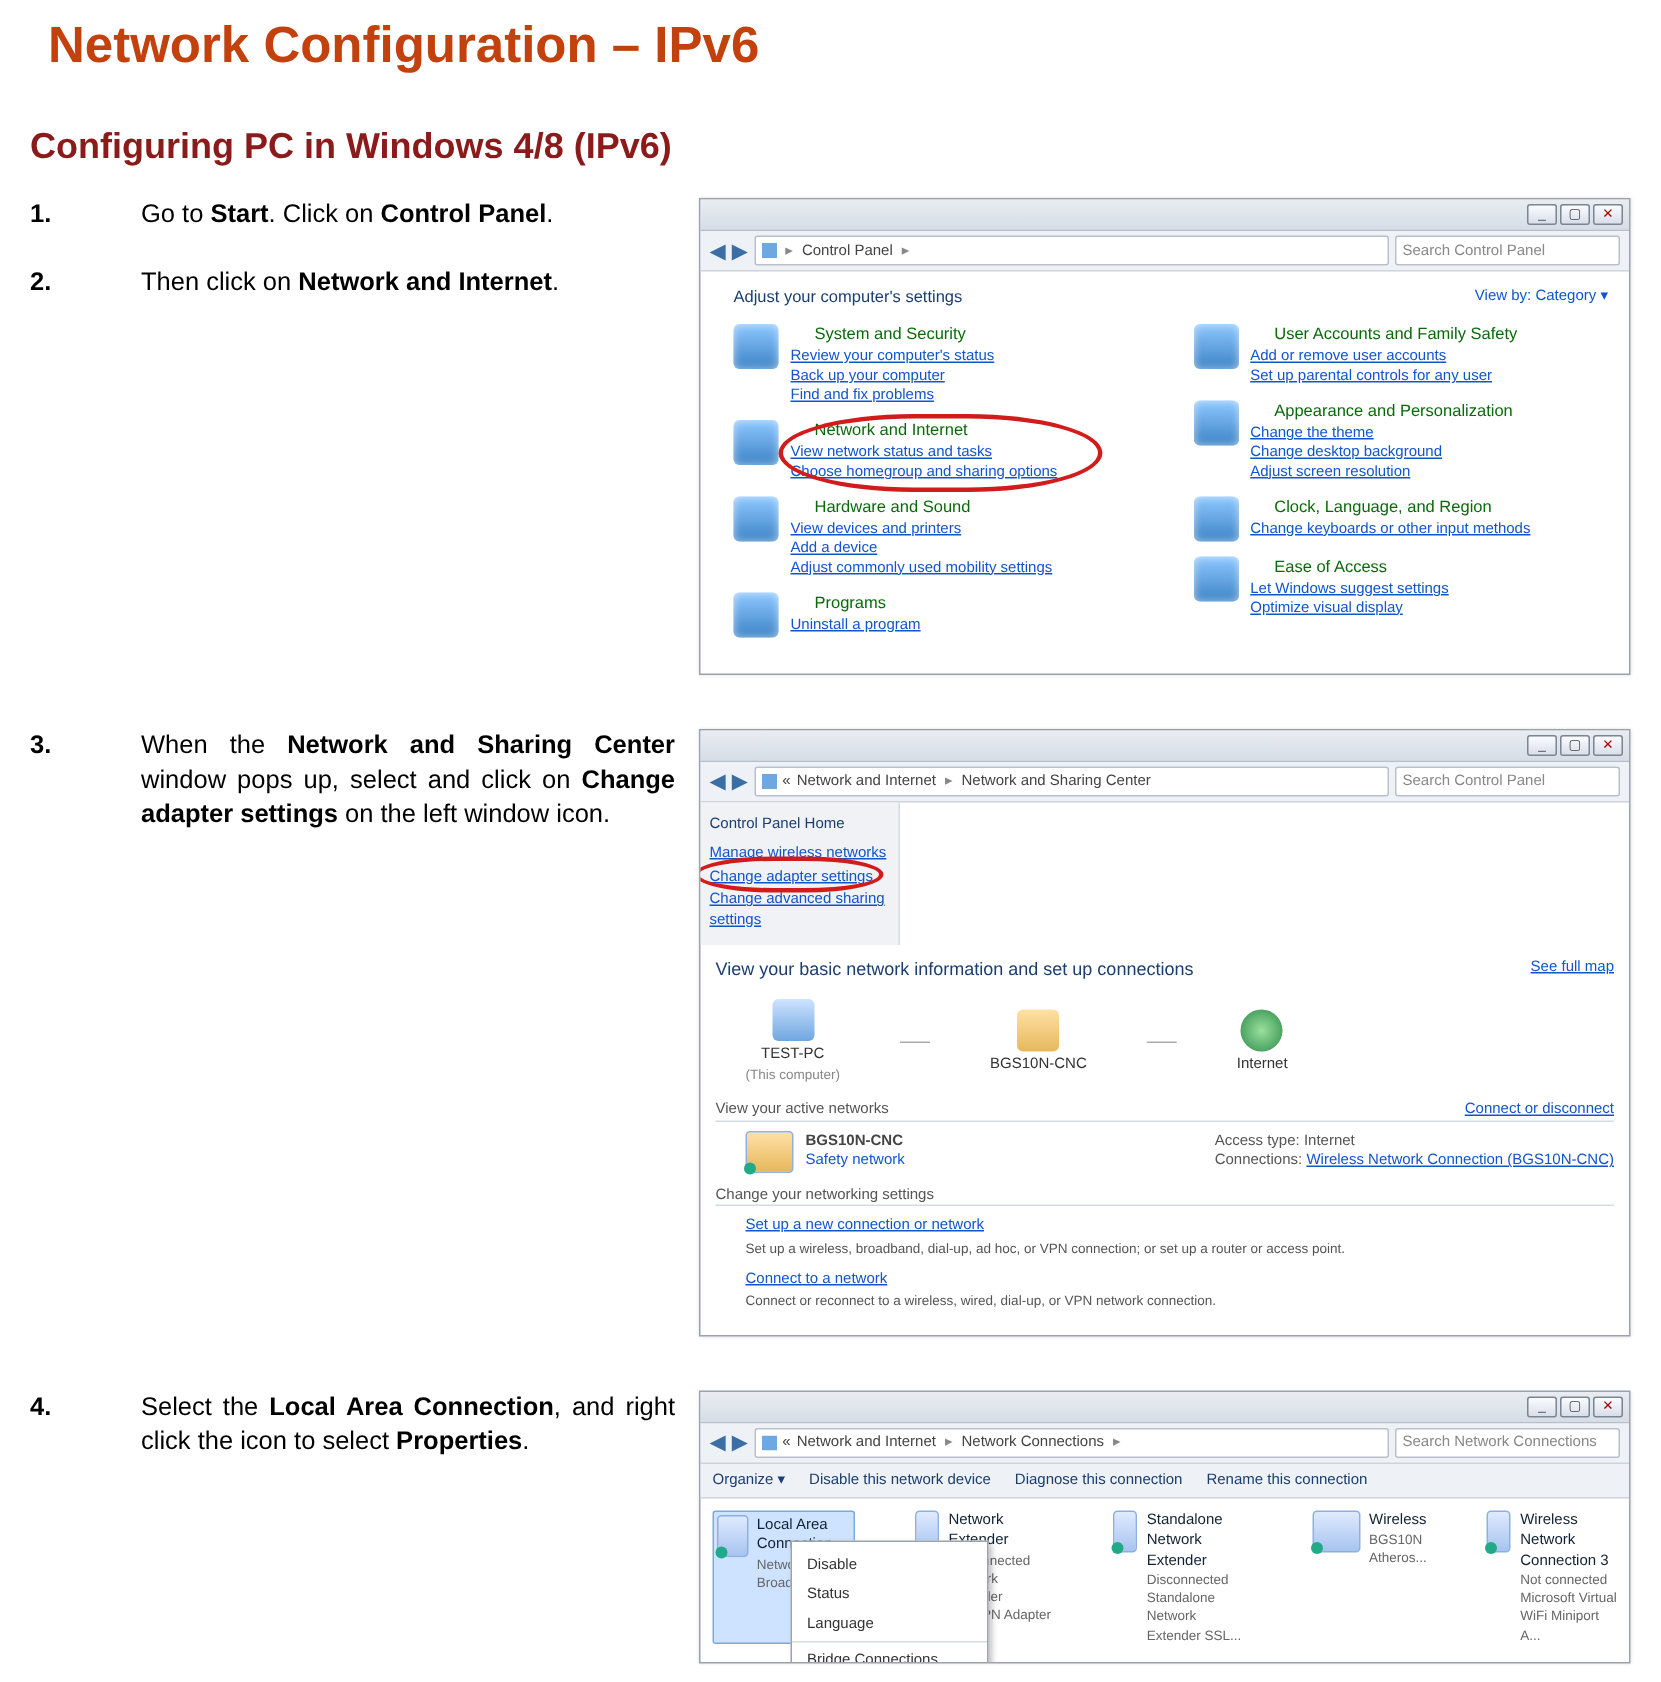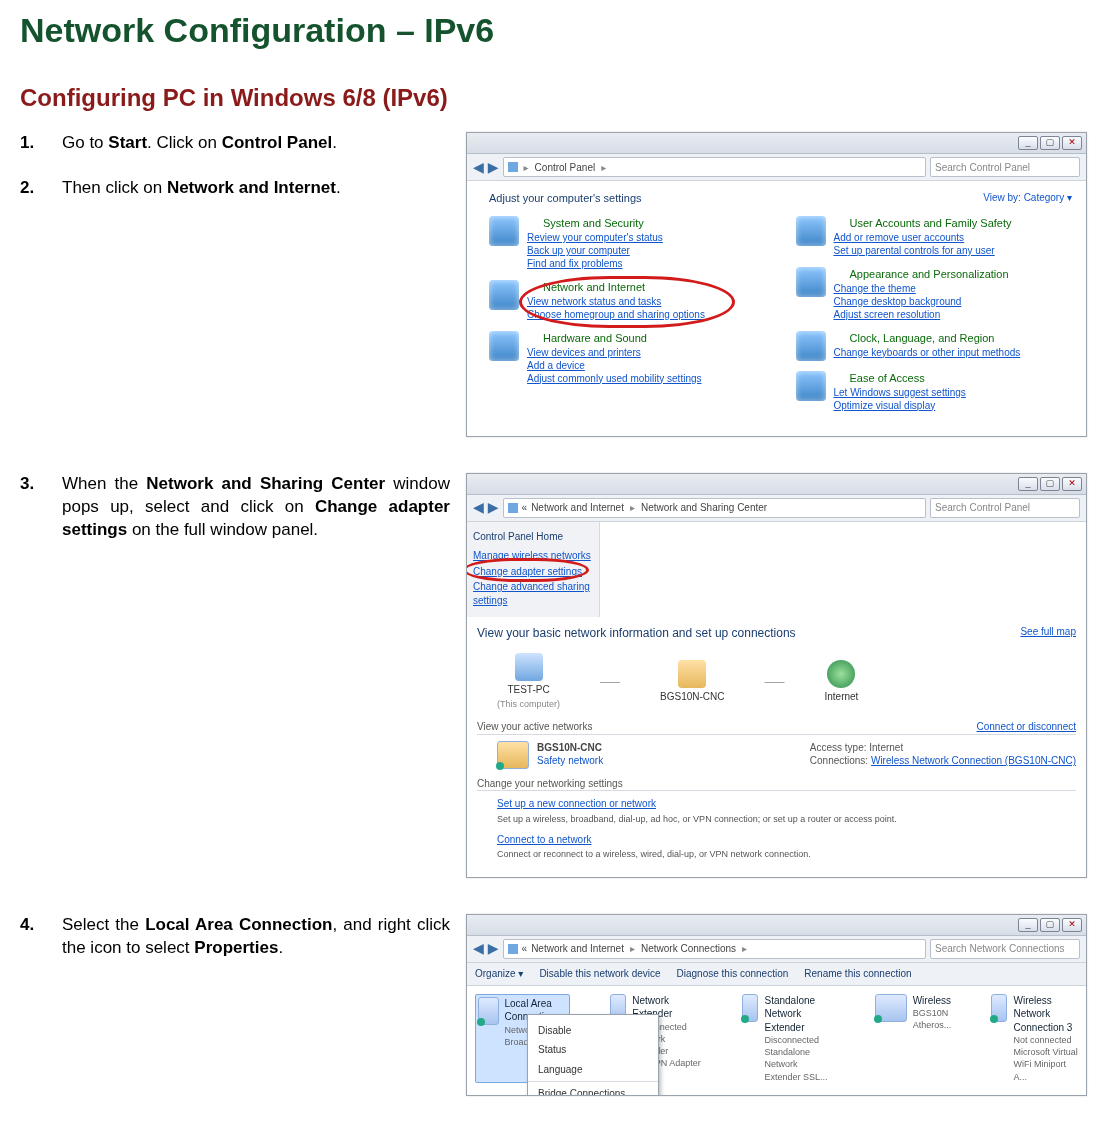--- a/index.html
+++ b/index.html
@@ -6,24 +6,24 @@
     font-family: Arial, Helvetica, sans-serif;
     margin: 0;
     padding: 8px 20px;
     width: 1107px;
     box-sizing: border-box;
     color: #000;
     font-size: 17px;
     line-height: 1.35;
   }
   h1.title {
-    color: #14532d;
+    color: #c2410c;
     font-size: 34px;
     font-weight: 700;
-    margin: 0 0 28px 0;
+    margin: 0 0 28px 12px;
   }
   h2.subtitle {
     color: #8b1a1a;
     font-size: 24px;
     font-weight: 700;
     margin: 0 0 18px 0;
   }
   .step-row {
     display: flex;
     align-items: flex-start;
@@ -34,20 +34,21 @@
     display: flex;
   }
   .step-num {
     font-weight: 700;
     width: 42px;
     flex: 0 0 42px;
   }
   .step-body {
     flex: 1;
     text-align: justify;
+    margin-left: 32px;
   }
   .step-body b { font-weight: 700; }
   .shot {
     flex: 1;
     margin-left: 16px;
     border: 1px solid #9aa2ac;
     background: #fff;
     box-shadow: 0 0 2px rgba(0,0,0,.15);
     font-size: 10px;
     color: #444;
@@ -116,21 +117,21 @@
             border:1px solid #9aa2ac; box-shadow:2px 2px 4px rgba(0,0,0,.25);
             font-size:10px; padding:6px 0;}
   .ctxmenu div{ padding:3px 10px; color:#333;}
   .ctxmenu div.sep{ border-top:1px solid #d6dbe2; margin:2px 0; padding:0; height:0;}
   svg.mini{ width:10px; height:10px; }
 </style>
 </head>
 <body>
 
 <h1 class="title">Network Configuration – IPv6</h1>
-<h2 class="subtitle">Configuring PC in Windows 6/8 (IPv6)</h2>
+<h2 class="subtitle">Configuring PC in Windows 4/8 (IPv6)</h2>
 
 <div class="step-row">
   <div style="flex:0 0 430px;">
     <div class="step-text" style="margin-bottom:22px;">
       <div class="step-num">1.</div>
       <div class="step-body">
         <span>Go to </span><b>Start</b><span>. Click on </span><b>Control Panel</b><span>.</span>
       </div>
     </div>
     <div class="step-text">
@@ -187,20 +188,27 @@
             </div>
             <div class="cpitem">
               <div class="cpicon"></div>
               <div>
                 <div class="cphead">Hardware and Sound</div>
                 <a class="cplink" href="#">View devices and printers</a>
                 <a class="cplink" href="#">Add a device</a>
                 <a class="cplink" href="#">Adjust commonly used mobility settings</a>
               </div>
             </div>
+            <div class="cpitem">
+              <div class="cpicon"></div>
+              <div>
+                <div class="cphead">Programs</div>
+                <a class="cplink" href="#">Uninstall a program</a>
+              </div>
+            </div>
           </div>
         <div class="cpcol" id="cp-right">
             <div class="cpitem">
               <div class="cpicon"></div>
               <div>
                 <div class="cphead">User Accounts and Family Safety</div>
                 <a class="cplink" href="#">Add or remove user accounts</a>
                 <a class="cplink" href="#">Set up parental controls for any user</a>
               </div>
             </div>
@@ -231,21 +239,21 @@
           </div>
       </div>
     </div>
   </div>
 </div>
 
 <div class="step-row">
   <div class="step-text">
     <div class="step-num">3.</div>
     <div class="step-body">
-      <span>When the </span><b>Network and Sharing Center</b><span> window pops up, select and click on </span><b>Change adapter settings</b><span> on the full window panel.</span>
+      <span>When the </span><b>Network and Sharing Center</b><span> window pops up, select and click on </span><b>Change adapter settings</b><span> on the left window icon.</span>
     </div>
   </div>
   <div class="shot">
     <div class="winbar">
       <div class="winbtn">_</div>
       <div class="winbtn">▢</div>
       <div class="winbtn close">✕</div>
     </div>
     <div class="addrbar">
       <span class="navarr">◀</span>

